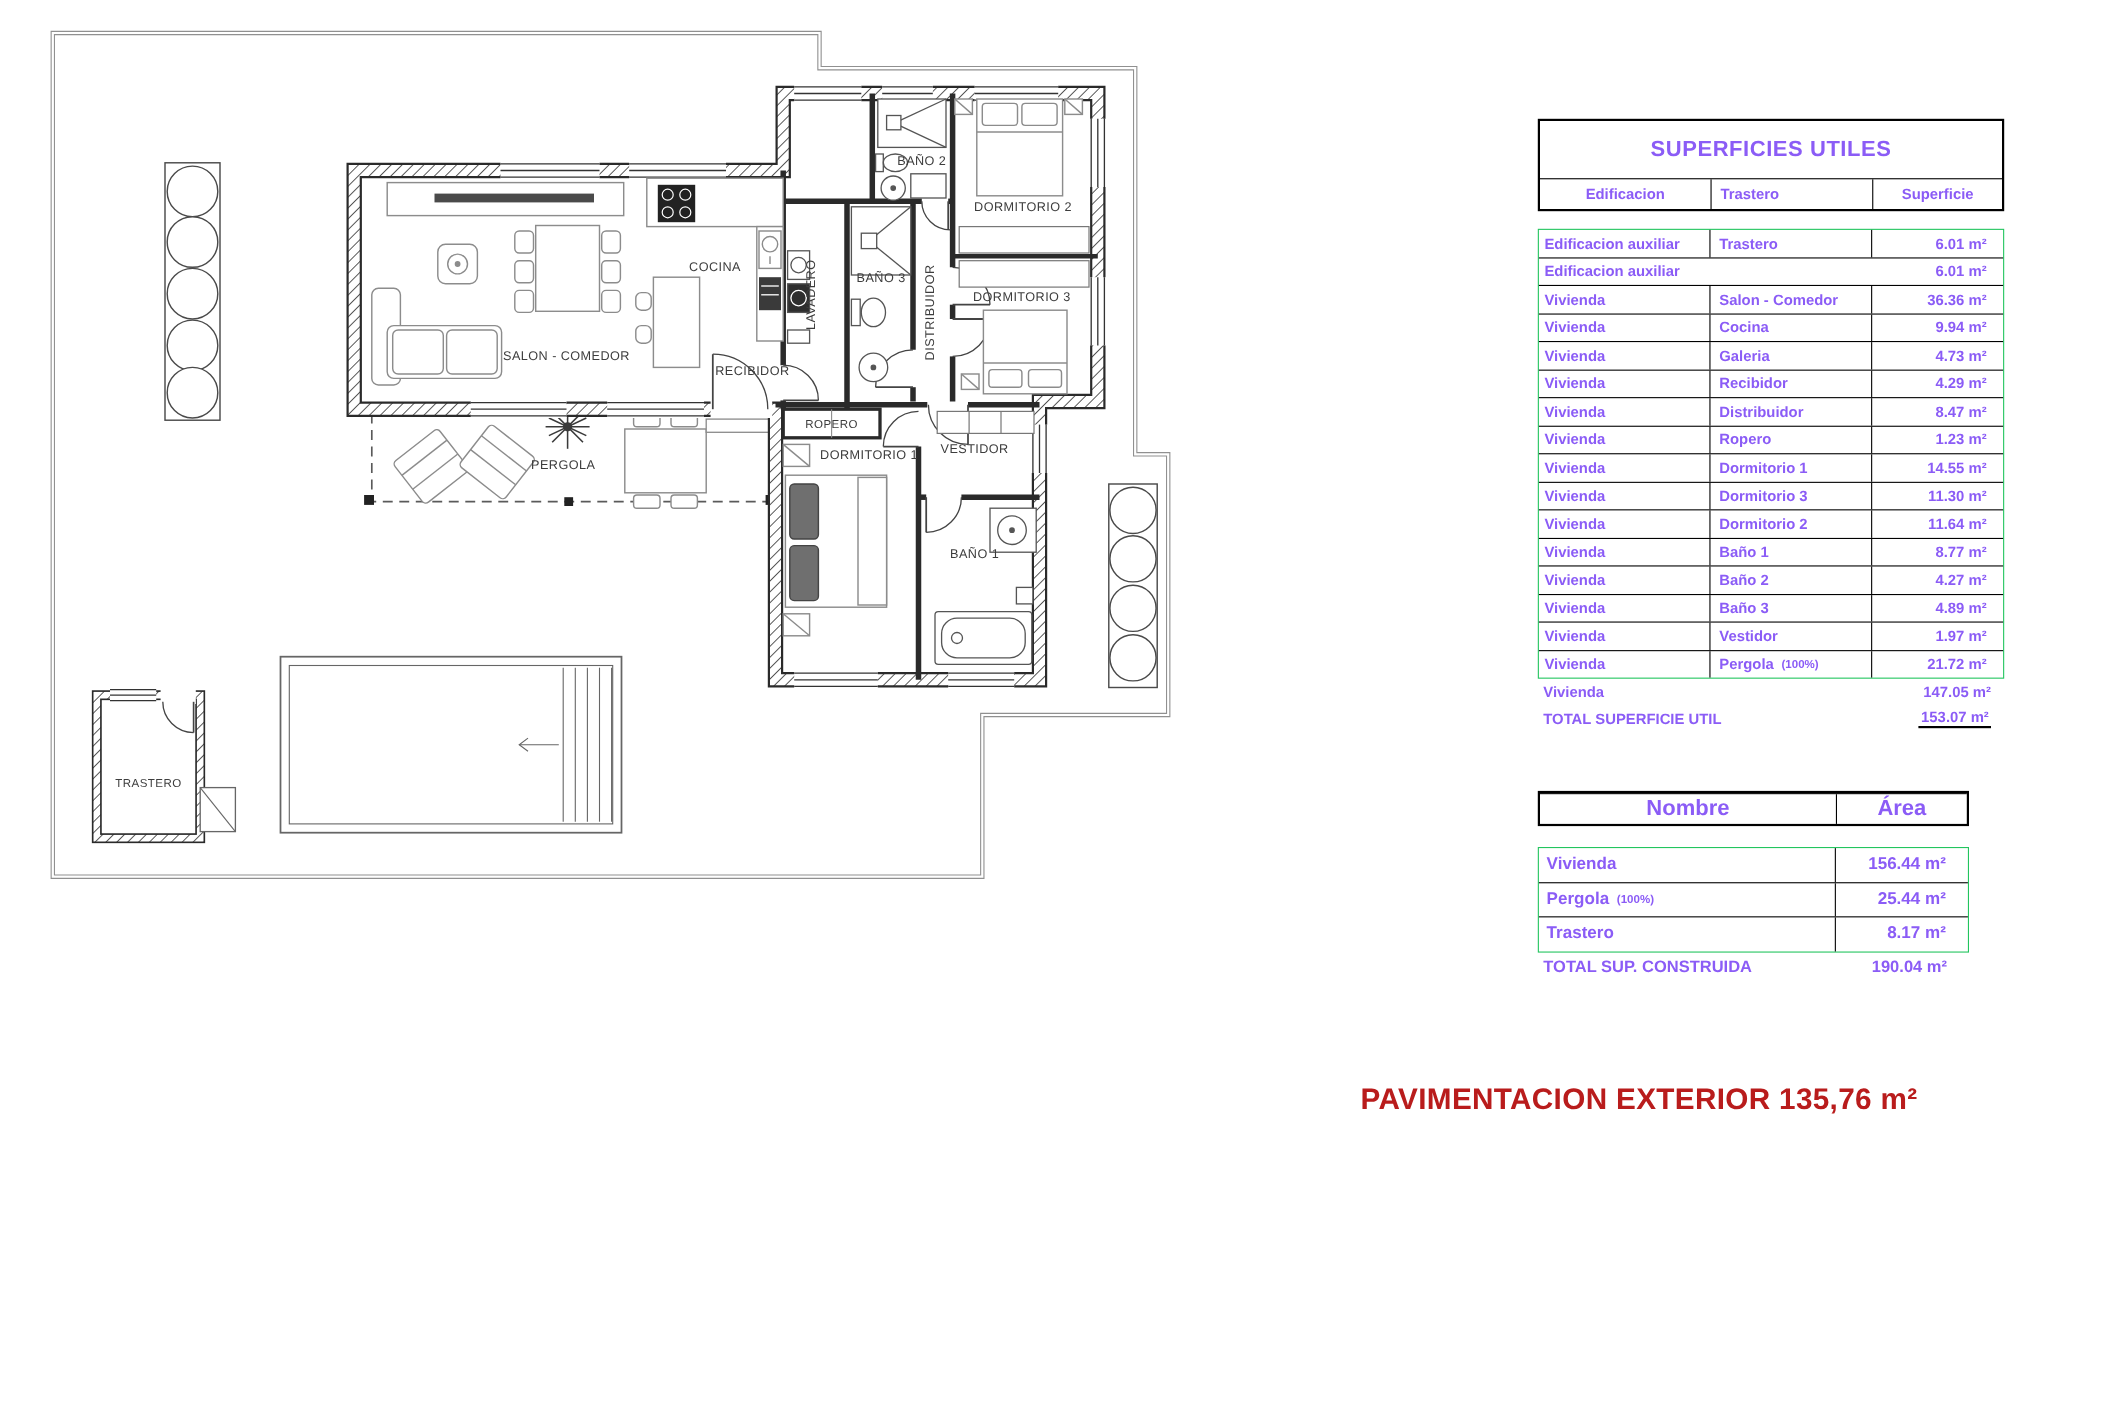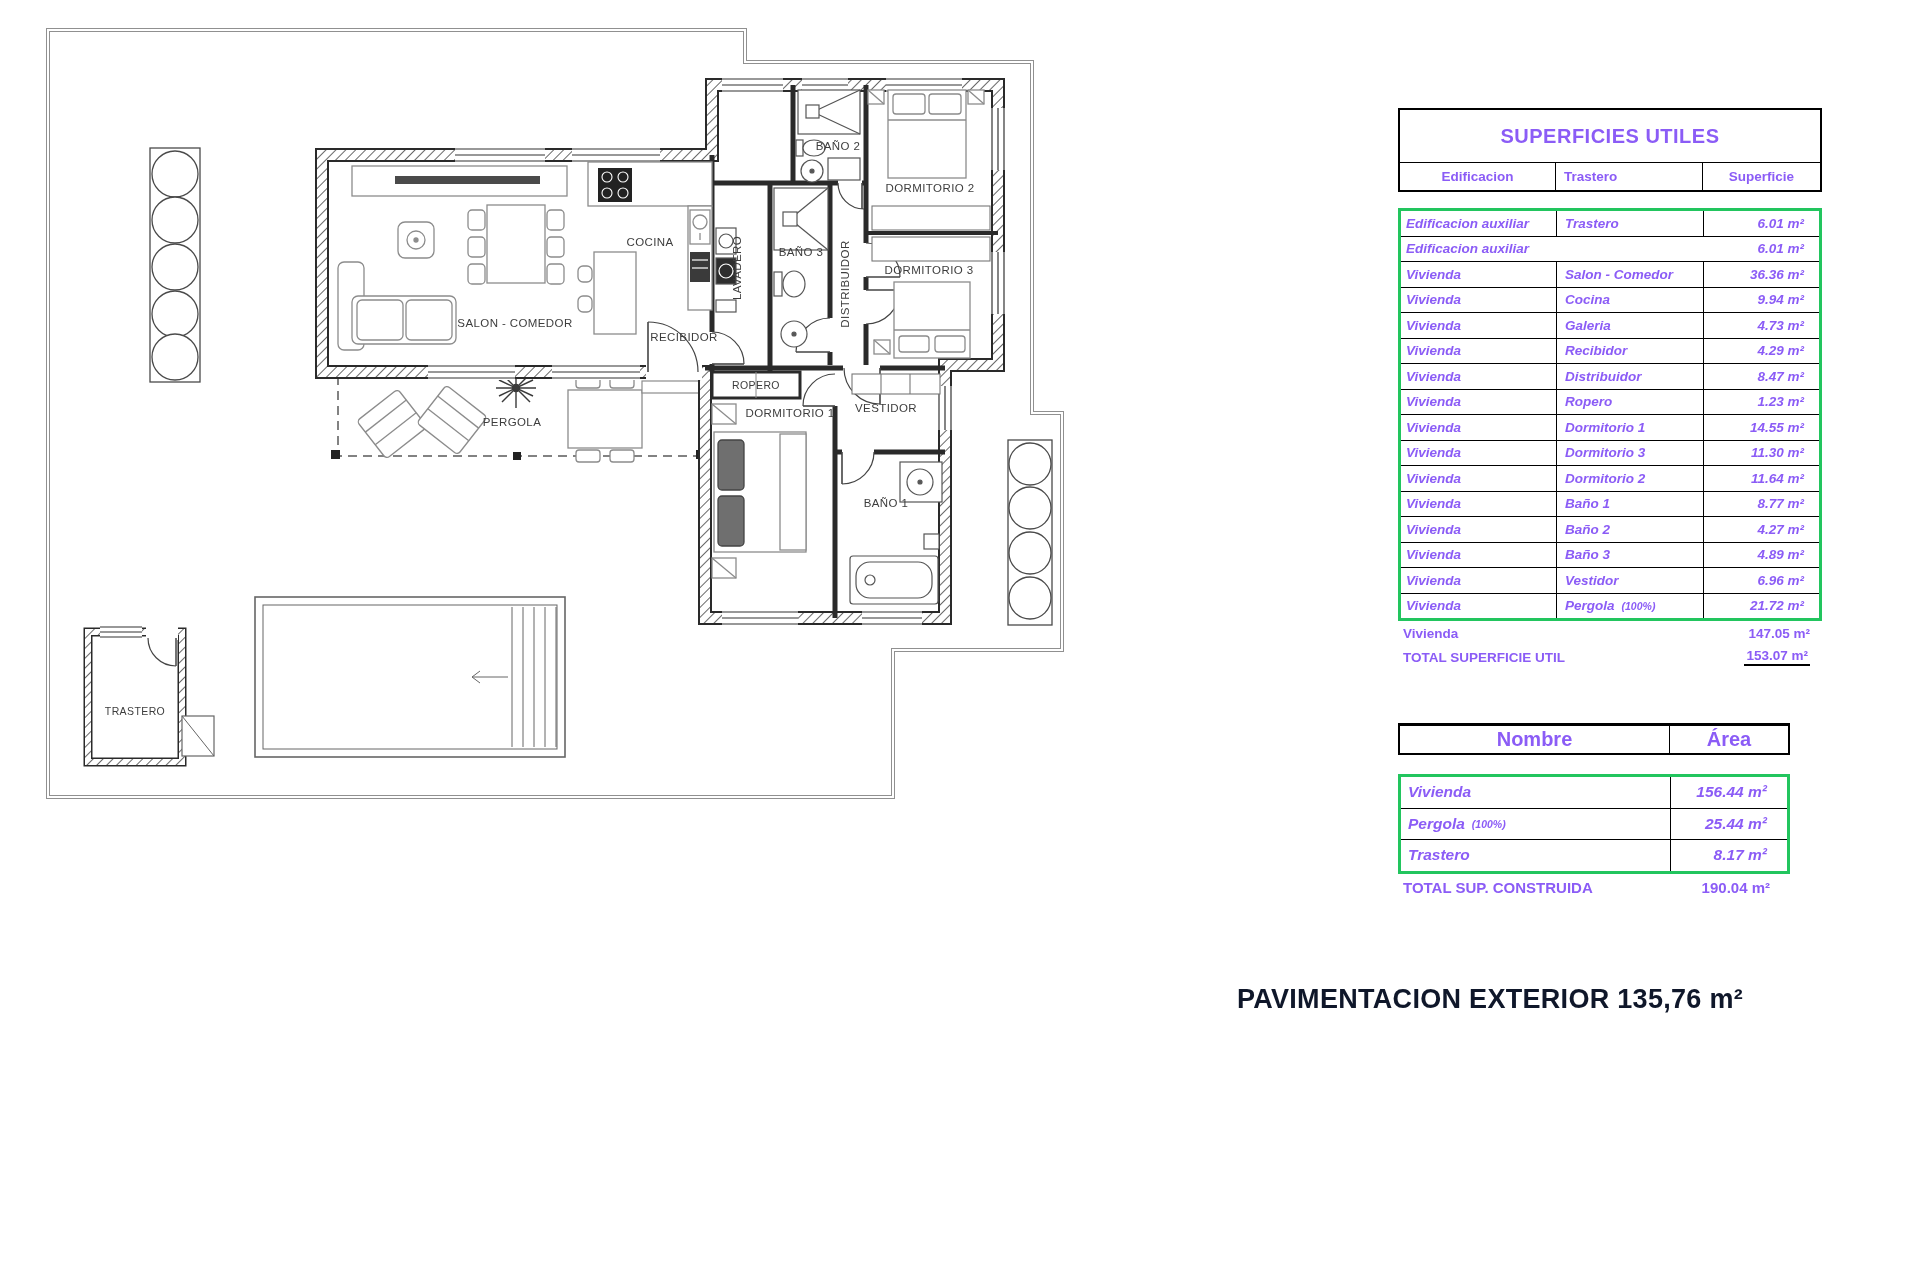--- a/index.html
+++ b/index.html
@@ -13,21 +13,21 @@
   .tbl-title{height:52px;display:flex;align-items:center;justify-content:center;
              font-size:20px;font-weight:bold;letter-spacing:.5px;}
   .grid3{display:grid;grid-template-columns:156px 147px 1fr;}
   .grid2{display:grid;grid-template-columns:270px 1fr;}
   .hrow{border-top:1.5px solid #000;height:27px;font-size:13.5px;font-weight:bold;}
   .hrow>div{display:flex;align-items:center;}
   .hc-center{justify-content:center;}
   .hc-left{padding-left:8px;}
   .vline{border-right:1.5px solid #000;}
   .tbl-gap{height:16px;}
-  .tbl-body-box{border:3px solid #22c55e;font-style:italic;}
+  .tbl-body-box{border:1px solid #22c55e;}
   .brow{height:24.5px;font-size:13.5px;font-weight:bold;border-top:1.5px solid #000;}
   .brow:first-child{border-top:none;}
   .brow>div{display:flex;align-items:center;overflow:hidden;white-space:nowrap;}
   .c1{padding-left:5px;border-right:1.5px solid #000;}
   .c2{padding-left:8px;border-right:1.5px solid #000;}
   .c3{justify-content:flex-end;padding-right:15px;}
   .merged .c1,.merged .c2{border-right:none;}
   .note{font-size:10.5px;margin-left:7px;font-weight:bold;}
   .xrow{height:24px;font-size:13.5px;font-weight:bold;display:grid;grid-template-columns:1fr 130px;}
   .xrow>div{display:flex;align-items:center;}
@@ -39,21 +39,21 @@
   .t2 .tbl-title{height:44px;}
   .t2 .hrow{height:27px;font-size:20px;}
   .t2 .tbl-gap{height:19px;}
   .t2 .brow{height:30.5px;font-size:15.5px;}
   .t2 .c1{padding-left:7px;}
   .t2 .c3{padding-right:20px;}
   .t2 .xrow{height:27px;font-size:15px;grid-template-columns:1fr 150px;}
   .t2 .xv{padding-right:20px;}
 
   .footer-text{position:absolute;left:1158px;top:984px;width:664px;text-align:center;
-               font-size:27px;font-weight:bold;color:#0f172a;letter-spacing:.3px;}
+               font-size:27px;font-weight:bold;color:#b91c1c;letter-spacing:.3px;}
 </style>
 </head>
 <body>
 
 <div class="page">
 
 <svg class="plan-svg" width="1140" height="1080" viewBox="0 0 1140 1080" xmlns="http://www.w3.org/2000/svg">
   <defs>
     <pattern id="hatch" patternUnits="userSpaceOnUse" width="7" height="7" patternTransform="rotate(45)">
       <rect width="7" height="7" fill="#ffffff"></rect>
@@ -475,21 +475,21 @@
         <div class="c3">4.27 m²</div>
       </div>
       <div class="brow grid3">
         <div class="c1">Vivienda</div>
         <div class="c2">Baño 3</div>
         <div class="c3">4.89 m²</div>
       </div>
       <div class="brow grid3">
         <div class="c1">Vivienda</div>
         <div class="c2">Vestidor</div>
-        <div class="c3">6.96 m²</div>
+        <div class="c3">1.97 m²</div>
       </div>
       <div class="brow grid3">
         <div class="c1">Vivienda</div>
         <div class="c2">
           <span>Pergola</span>
           <span class="note">(100%)</span>
         </div>
         <div class="c3">21.72 m²</div>
       </div>
     </div>

